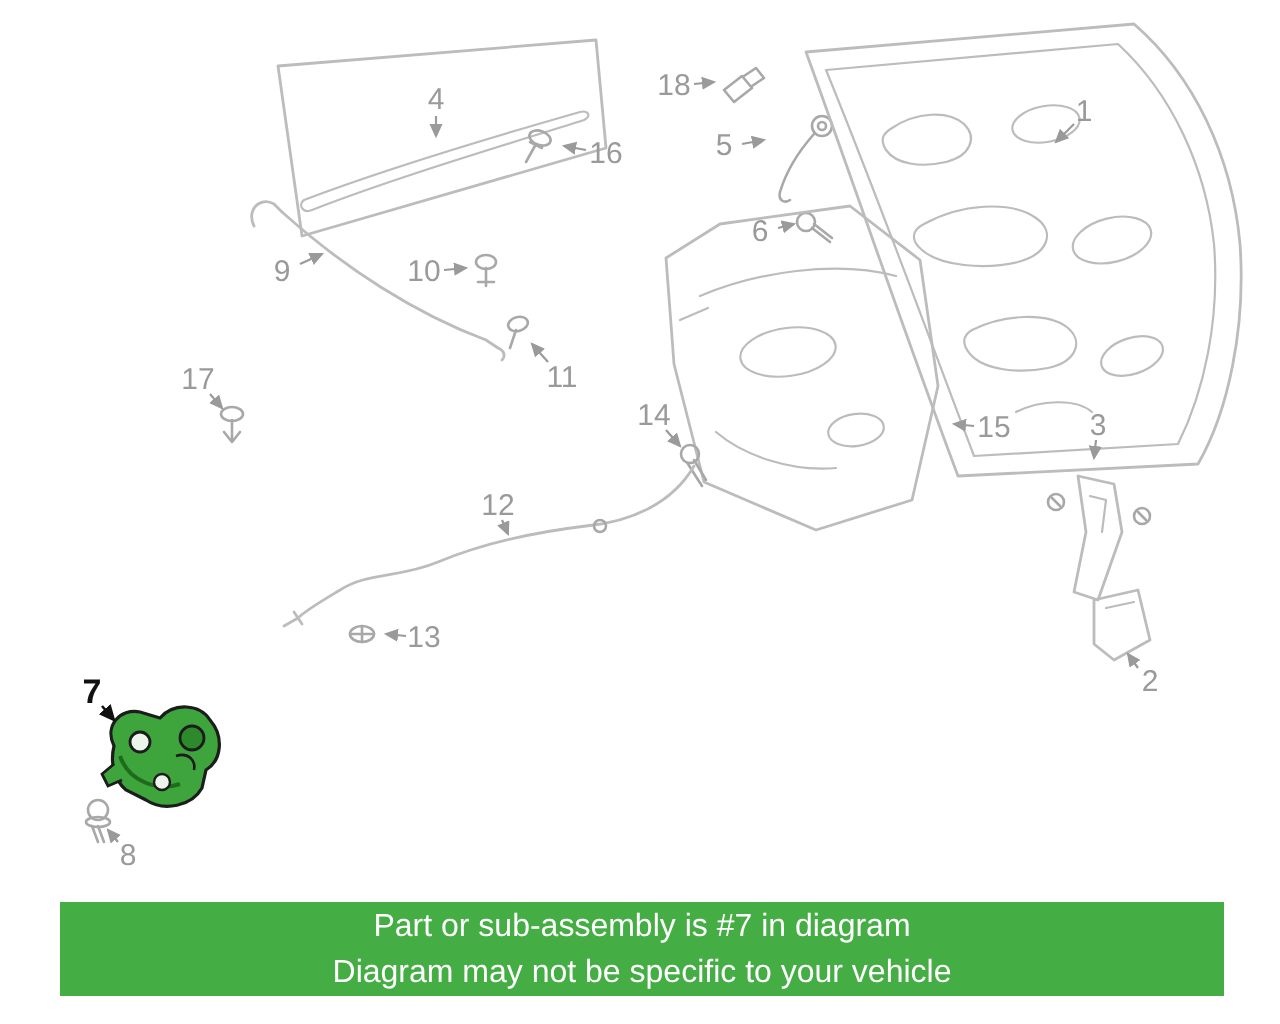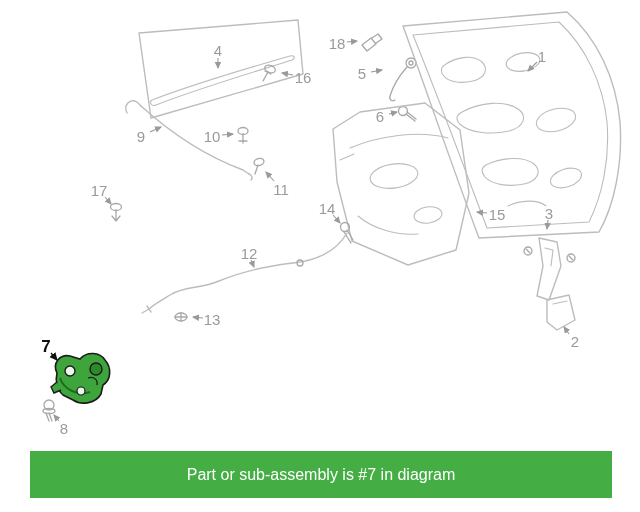--- a/index.html
+++ b/index.html
@@ -181,15 +181,16 @@
       <text class="part-label" x="575" y="341" dominant-baseline="central">2</text>
       <text class="part-label" x="249" y="253" dominant-baseline="central">12</text>
       <text class="part-label" x="212" y="319" dominant-baseline="central">13</text>
       <text class="part-label-hl" x="46" y="346" dominant-baseline="central">7</text>
       <text class="part-label" x="64" y="428" dominant-baseline="central">8</text>
     </g>
   </svg>
 
   <div class="banner">
     <div>Part or sub-assembly is #7 in diagram</div>
+    <div>Diagram may not be specific to your vehicle</div>
   </div>
 
 </div>
 
 </body></html>

